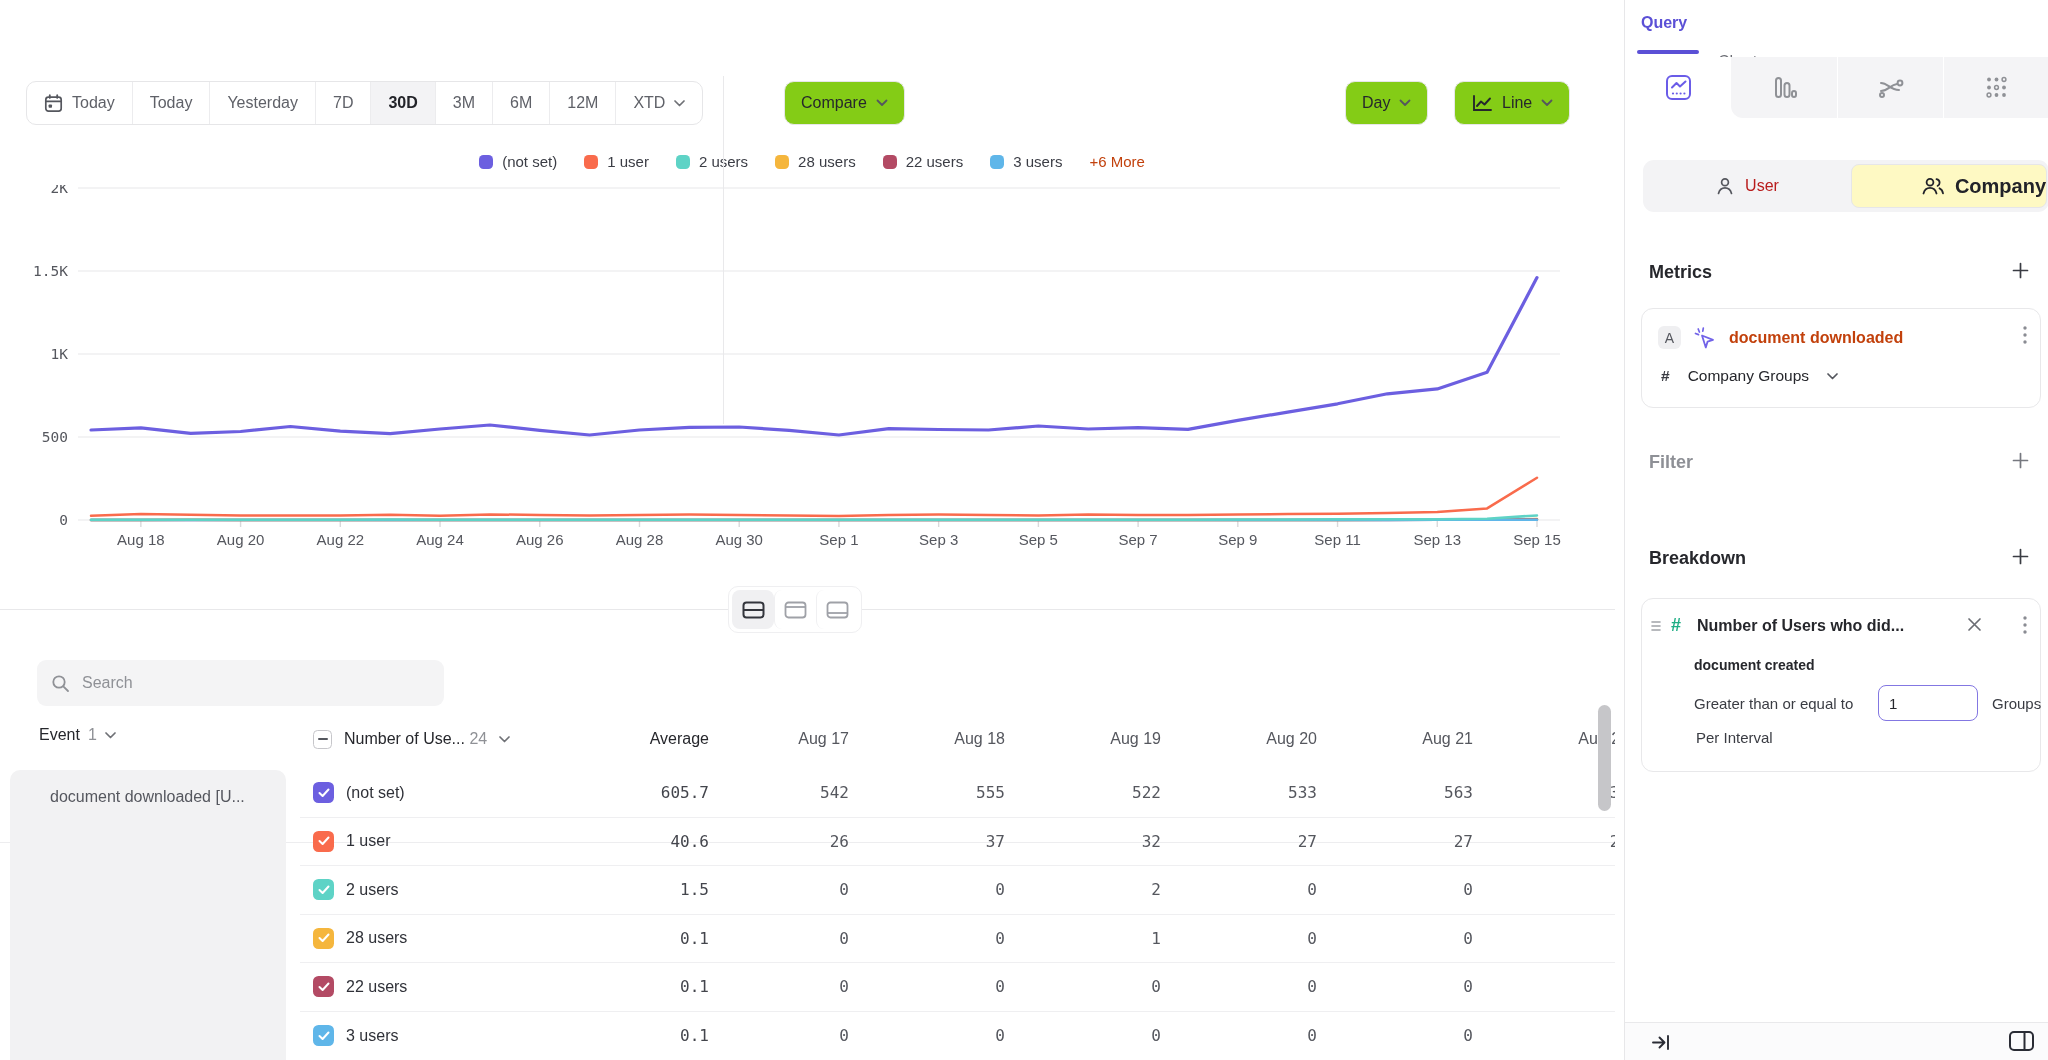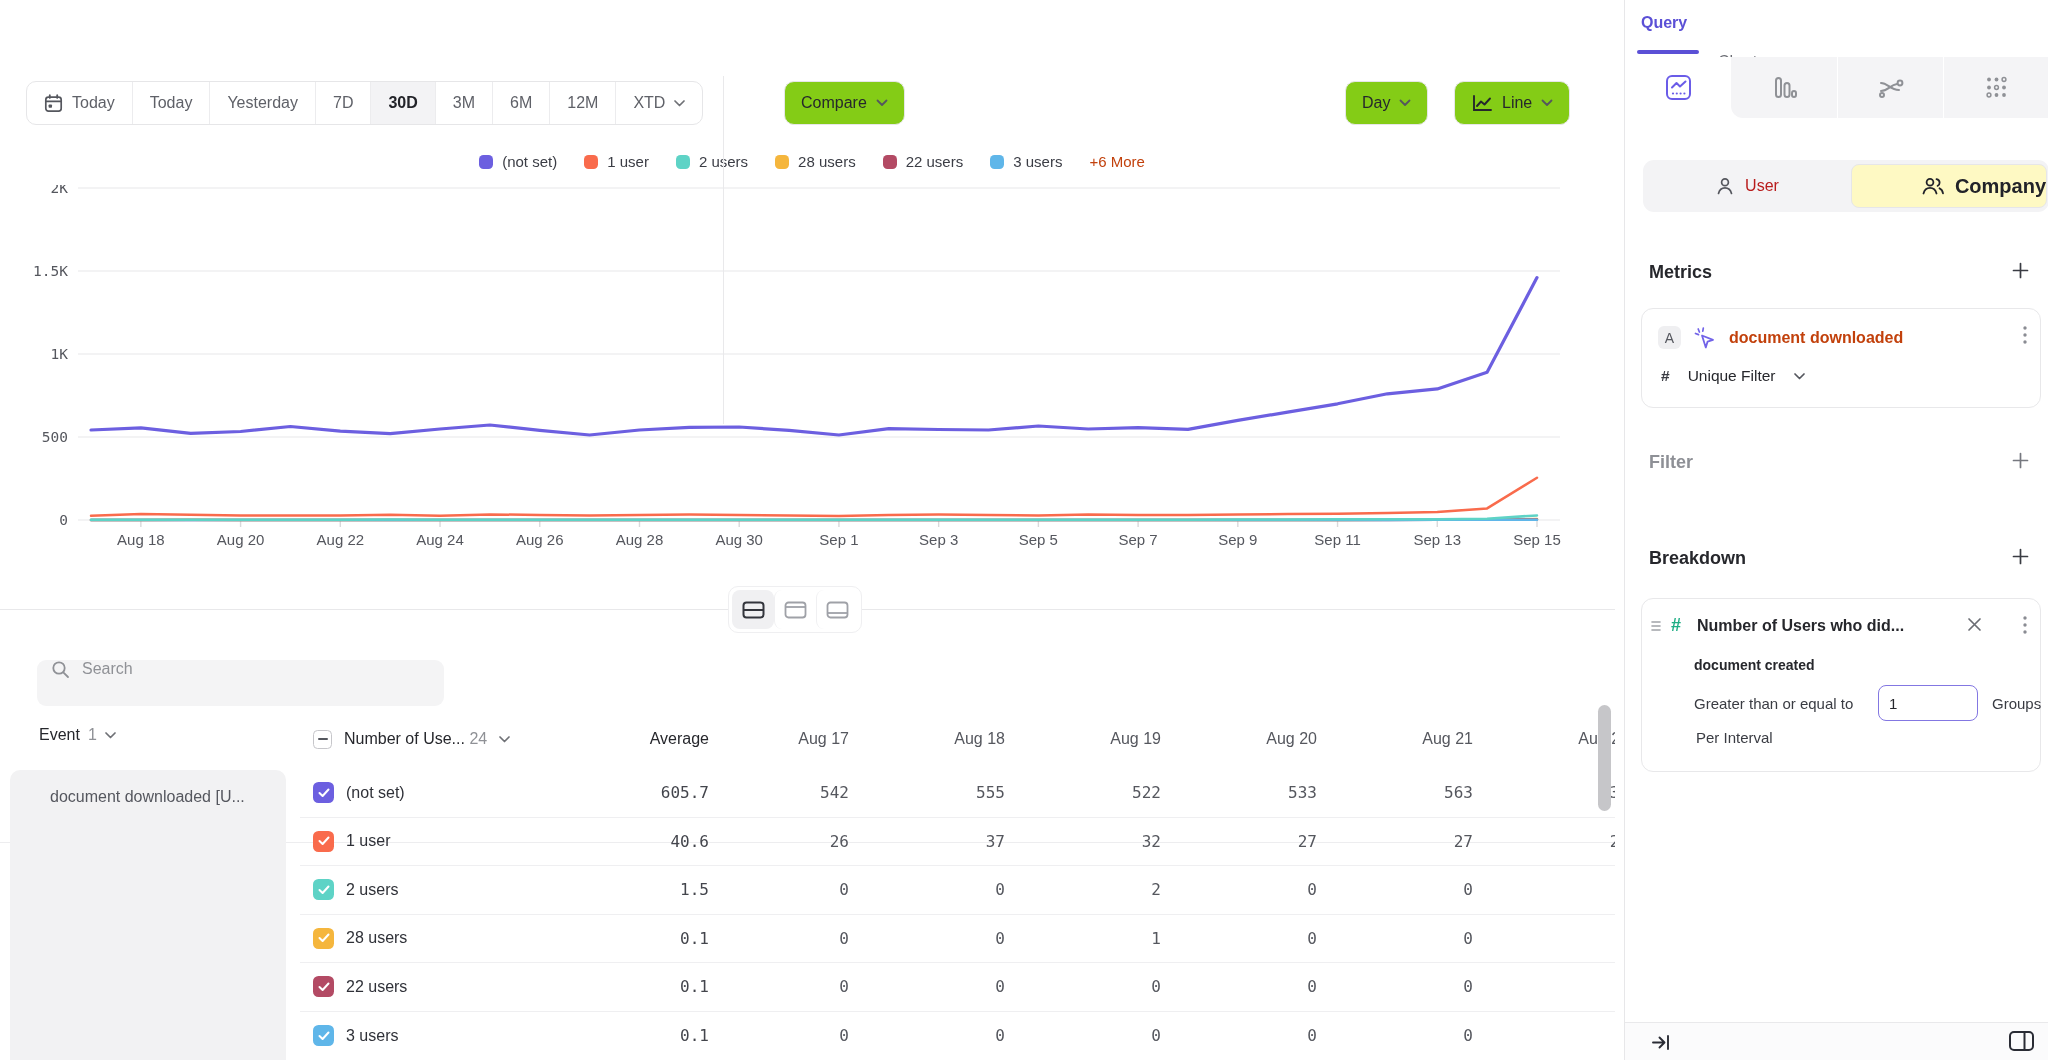--- a/index.html
+++ b/index.html
@@ -39,21 +39,21 @@
   .layout-toggles { position:absolute; left:728px; top:586px; height:47px; display:flex;
                     background:#fff; border-radius:10px; padding:3px; border:1px solid #efeff1; }
   .layout-btn { width:42px; height:39px; display:flex; align-items:center; justify-content:center;
                 cursor:pointer; border-radius:8px; border-left:1px solid #f0f0f2; }
   .layout-btn:first-child { border-left:none; }
   .layout-btn.selected { background:#f0f0f2; }
 
   
   .bottom-clip { position:absolute; left:0; top:636px; width:1615px; height:424px; overflow:hidden; }
   .search-box { position:absolute; left:37px; top:24px; width:407px; height:46px; background:#f4f4f5;
-                border-radius:9px; display:flex; align-items:flex-start; padding:0 14px; gap:12px; }
+                border-radius:9px; display:flex; align-items:center; padding:0 14px; gap:12px; }
   .search-box input { border:none; background:transparent; outline:none; font-size:16px;
                       font-family:"Liberation Sans",sans-serif; color:#26272c; width:330px; }
   .search-box input::placeholder { color:#8f9196; }
 
   .thead { position:absolute; left:0; top:76px; height:54px; width:1700px; }
   .thead-underline { position:absolute; left:0; top:130px; width:1615px; height:1px; background:#ededef; }
   .event-header { position:absolute; left:39px; top:14px; display:flex; align-items:center; gap:8px;
                   font-size:16px; color:#26272c; cursor:pointer; }
   .muted { color:#8f9196; }
   .cols { position:absolute; left:300px; top:0; display:flex; align-items:center; height:54px; }
@@ -556,21 +556,21 @@
         <svg width="6" height="20" viewBox="0 0 6 20">
             <g fill="#8a8c93">
               <circle cx="3" cy="3" r="1.7"></circle>
               <circle cx="3" cy="10" r="1.7"></circle>
               <circle cx="3" cy="17" r="1.7"></circle>
             </g>
           </svg>
       </div>
       <div class="mc-row2">
         <span class="hash-dark">#</span>
-        <span>Unique Filter</span>
+        <span>Company Groups</span>
         <svg width="11" height="7" viewBox="0 0 11 7">
             <polyline points="1,1 5.5,5.5 10,1" fill="none" stroke="#55575e" stroke-width="1.7" stroke-linecap="round" stroke-linejoin="round"></polyline>
           </svg>
       </div>
     </div>
 
     <div class="sec-heading gray" style="top:452px;">Filter</div>
     <div class="plus-btn" style="top:448px;">
       <svg width="17" height="17" viewBox="0 0 17 17">
           <path d="M8.5,1.5 V15.5 M1.5,8.5 H15.5" stroke="#76787f" stroke-width="1.7" stroke-linecap="round"></path>

